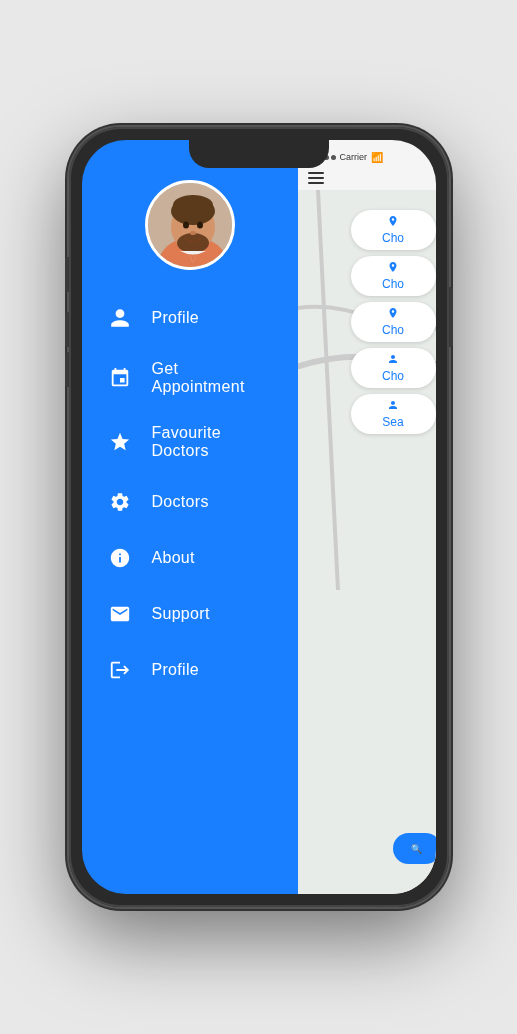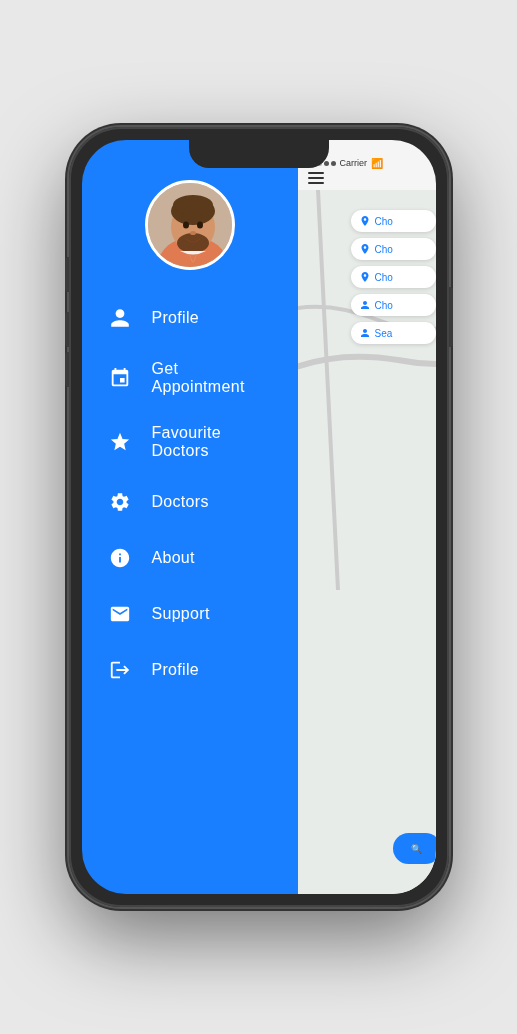--- a/index.html
+++ b/index.html
@@ -100,21 +100,21 @@
       flex: 1;
       height: 100%;
       background: #f5f5f5;
       position: relative;
       overflow: hidden;
     }
 
     
     .status-bar {
       position: absolute;
-      top: 8px;
+      top: 2px;
       left: 0;
       right: 0;
       height: 30px;
       display: flex;
       align-items: center;
       padding: 0 12px;
       z-index: 10;
     }
 
     
@@ -153,26 +153,27 @@
       flex-direction: column;
       gap: 6px;
       width: 85px;
       z-index: 5;
     }
 
     .chip {
       background: white;
       border-radius: 20px;
       padding: 5px 8px;
-      font-size: 10px;
+      font-size: 12px;
       color: #1a7fff;
       display: flex;
       align-items: center;
       gap: 4px;
       box-shadow: 0 1px 4px rgba(0,0,0,0.15);
+      flex-direction: column;
     }
 
     
     .search-btn {
       position: absolute;
       bottom: 30px;
       right: -5px;
       background: #1a7fff;
       border-radius: 25px;
       padding: 10px 18px;

